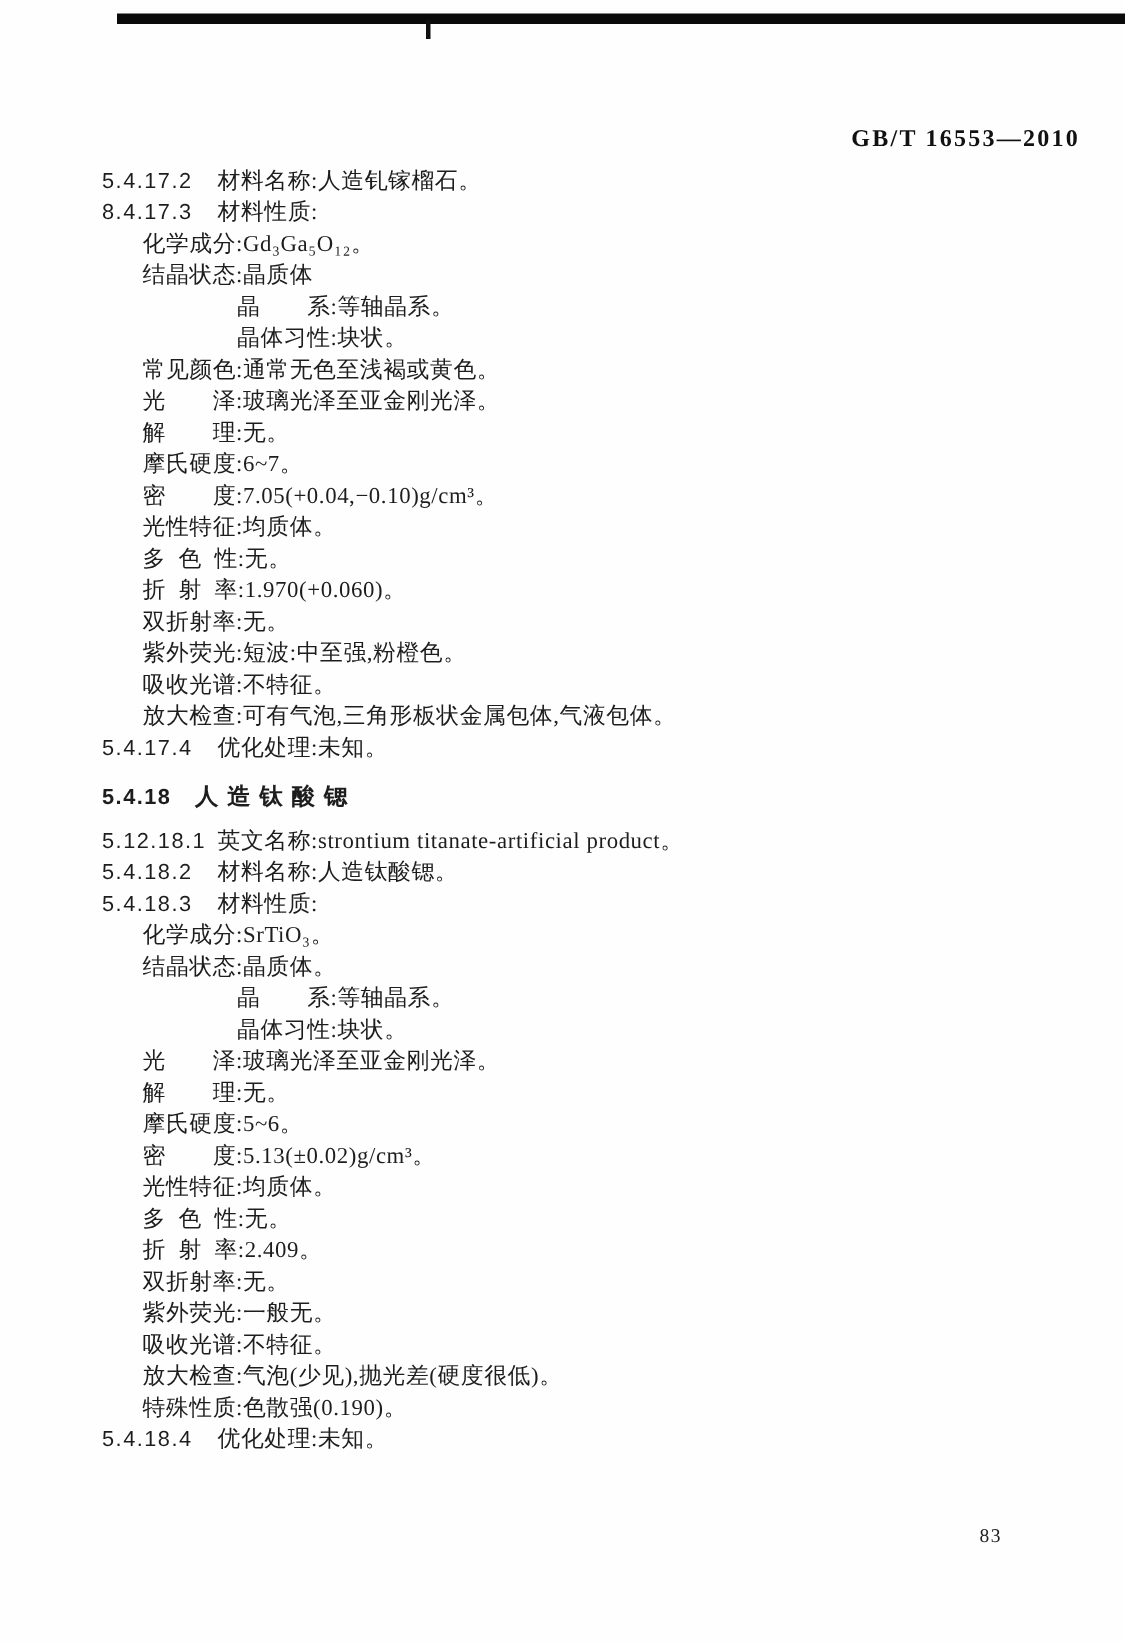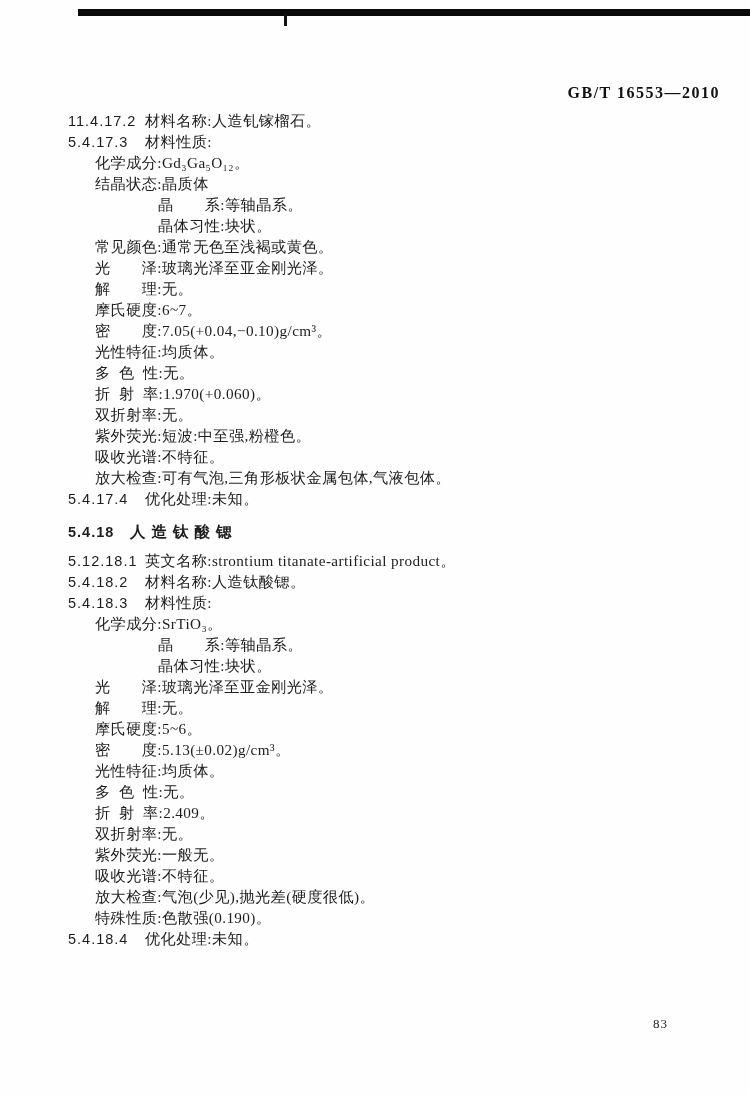--- a/index.html
+++ b/index.html
@@ -82,22 +82,22 @@
 
 <div id="page">
   <div class="artifact-bar"></div>
   <div class="artifact-tick"></div>
 
   <header>
     <span class="std">GB/T 16553—2010</span>
   </header>
 
   <main id="content">
-      <div class="line clause"><span class="num">11.4.17.2</span><span class="txt">材料名称:人造钆镓榴石。</span></div>
-      <div class="line clause"><span class="num">5.4.17.3</span><span class="txt">材料性质:</span></div>
+      <div class="line clause"><span class="num">5.4.17.2</span><span class="txt">材料名称:人造钆镓榴石。</span></div>
+      <div class="line clause"><span class="num">8.4.17.3</span><span class="txt">材料性质:</span></div>
       <div class="line property"><span class="txt">化学成分:Gd₃Ga₅O₁₂。</span></div>
       <div class="line property"><span class="txt">结晶状态:晶质体</span></div>
       <div class="line subproperty"><span class="txt">晶　　系:等轴晶系。</span></div>
       <div class="line subproperty"><span class="txt">晶体习性:块状。</span></div>
       <div class="line property"><span class="txt">常见颜色:通常无色至浅褐或黄色。</span></div>
       <div class="line property"><span class="txt">光　　泽:玻璃光泽至亚金刚光泽。</span></div>
       <div class="line property"><span class="txt">解　　理:无。</span></div>
       <div class="line property"><span class="txt">摩氏硬度:6~7。</span></div>
       <div class="line property"><span class="txt">密　　度:7.05(+0.04,−0.10)g/cm³。</span></div>
       <div class="line property"><span class="txt">光性特征:均质体。</span></div>
@@ -106,20 +106,21 @@
       <div class="line property"><span class="txt">双折射率:无。</span></div>
       <div class="line property"><span class="txt">紫外荧光:短波:中至强,粉橙色。</span></div>
       <div class="line property"><span class="txt">吸收光谱:不特征。</span></div>
       <div class="line property"><span class="txt">放大检查:可有气泡,三角形板状金属包体,气液包体。</span></div>
       <div class="line clause"><span class="num">5.4.17.4</span><span class="txt">优化处理:未知。</span></div>
       <div class="line heading"><span class="num">5.4.18</span><span class="txt">人造钛酸锶</span></div>
       <div class="line clause"><span class="num">5.12.18.1</span><span class="txt">英文名称:strontium titanate-artificial product。</span></div>
       <div class="line clause"><span class="num">5.4.18.2</span><span class="txt">材料名称:人造钛酸锶。</span></div>
       <div class="line clause"><span class="num">5.4.18.3</span><span class="txt">材料性质:</span></div>
       <div class="line property"><span class="txt">化学成分:SrTiO₃。</span></div>
+      <div class="line property"><span class="txt">结晶状态:晶质体。</span></div>
       <div class="line subproperty"><span class="txt">晶　　系:等轴晶系。</span></div>
       <div class="line subproperty"><span class="txt">晶体习性:块状。</span></div>
       <div class="line property"><span class="txt">光　　泽:玻璃光泽至亚金刚光泽。</span></div>
       <div class="line property"><span class="txt">解　　理:无。</span></div>
       <div class="line property"><span class="txt">摩氏硬度:5~6。</span></div>
       <div class="line property"><span class="txt">密　　度:5.13(±0.02)g/cm³。</span></div>
       <div class="line property"><span class="txt">光性特征:均质体。</span></div>
       <div class="line property"><span class="txt">多  色  性:无。</span></div>
       <div class="line property"><span class="txt">折  射  率:2.409。</span></div>
       <div class="line property"><span class="txt">双折射率:无。</span></div>

